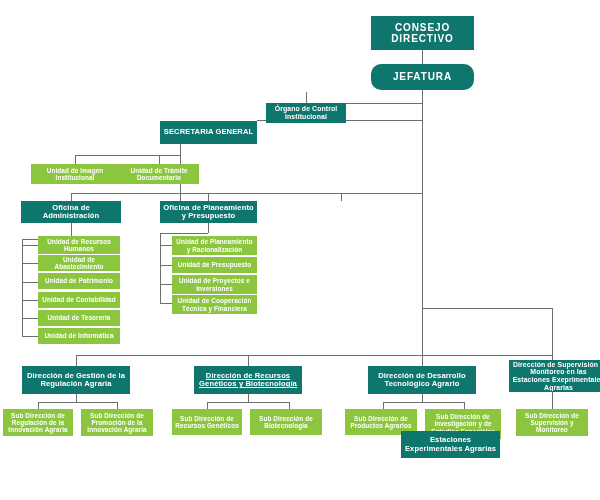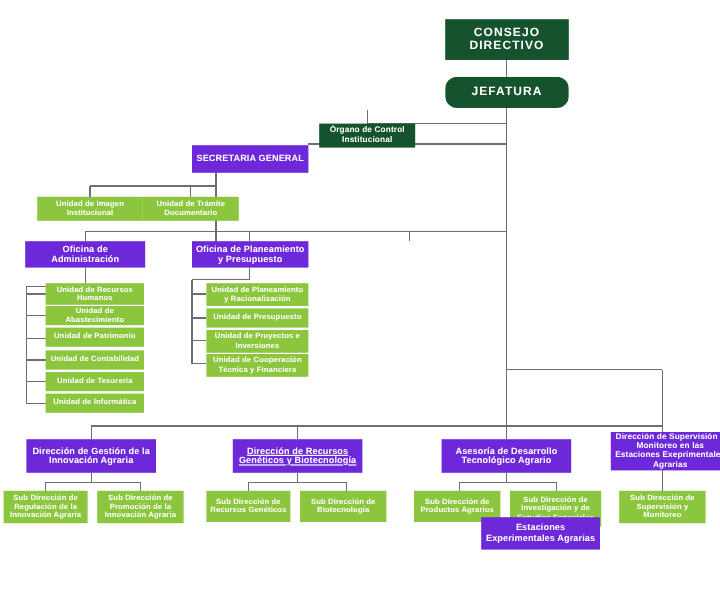--- a/index.html
+++ b/index.html
@@ -21,22 +21,22 @@
     text-align:center;
     color:#ffffff;
     font-weight:bold;
     line-height:1.12;
     letter-spacing:.1px;
     border:1px solid rgba(255,255,255,.0);
     z-index:3;
     overflow:hidden;
     padding:1px 2px;
   }
-  .dark{background:#14532d;}
-  .mid{background:#6d28d9;}
+  .dark{background:#0f766e;}
+  .mid{background:#0f766e;}
   .light{background:#8cc63f;}
   .t10{font-size:10px;}
   .t8{font-size:7.6px;}
   .t7{font-size:6.9px;}
   .t65{font-size:6.4px;}
   .tracked{letter-spacing:.9px;}
 </style>
 </head>
 <body>
 
@@ -136,25 +136,25 @@
   <div class="node light t65" style="left:38px;top:273px;width:82px;height:16px;">Unidad de Patrimonio</div>
   <div class="node light t65" style="left:38px;top:292px;width:82px;height:16px;">Unidad de Contabilidad</div>
   <div class="node light t65" style="left:38px;top:310px;width:82px;height:16px;">Unidad de Tesorería</div>
   <div class="node light t65" style="left:38px;top:328px;width:82px;height:16px;">Unidad de Informática</div>
 
   <div class="node light t65" style="left:172px;top:236px;width:85px;height:19px;">Unidad de Planeamiento y Racionalización</div>
   <div class="node light t65" style="left:172px;top:257px;width:85px;height:16px;">Unidad de Presupuesto</div>
   <div class="node light t65" style="left:172px;top:275px;width:85px;height:19px;">Unidad de Proyectos e Inversiones</div>
   <div class="node light t65" style="left:172px;top:295px;width:85px;height:19px;">Unidad de Cooperación Técnica y Financiera</div>
 
-  <div class="node mid t8" style="left:22px;top:366px;width:108px;height:28px;">Dirección de Gestión de la Innovación Agraria</div>
+  <div class="node mid t8" style="left:22px;top:366px;width:108px;height:28px;">Dirección de Gestión de la Regulación Agraria</div>
 
   <div class="node mid t8" style="left:194px;top:366px;width:108px;height:28px;text-decoration:underline;">Dirección de Recursos Genéticos y Biotecnología</div>
 
-  <div class="node mid t8" style="left:368px;top:366px;width:108px;height:28px;">Asesoría de Desarrollo Tecnológico Agrario</div>
+  <div class="node mid t8" style="left:368px;top:366px;width:108px;height:28px;">Dirección de Desarrollo Tecnológico Agrario</div>
 
   <div class="node mid t7" style="left:509px;top:360px;width:99px;height:32px;">Dirección de Supervisión y Monitoreo en las Estaciones Exeprimentales Agrarias</div>
 
   <div class="node light t65" style="left:3px;top:409px;width:70px;height:27px;">Sub Dirección de Regulación de la Innovación Agraria</div>
   <div class="node light t65" style="left:81px;top:409px;width:72px;height:27px;">Sub Dirección de Promoción de la Innovación Agraria</div>
 
   <div class="node light t65" style="left:172px;top:409px;width:70px;height:26px;">Sub Dirección de Recursos Genéticos</div>
   <div class="node light t65" style="left:250px;top:409px;width:72px;height:26px;">Sub Dirección de Biotecnología</div>
 
   <div class="node light t65" style="left:345px;top:409px;width:72px;height:26px;">Sub Dirección de Productos Agrarios</div>

